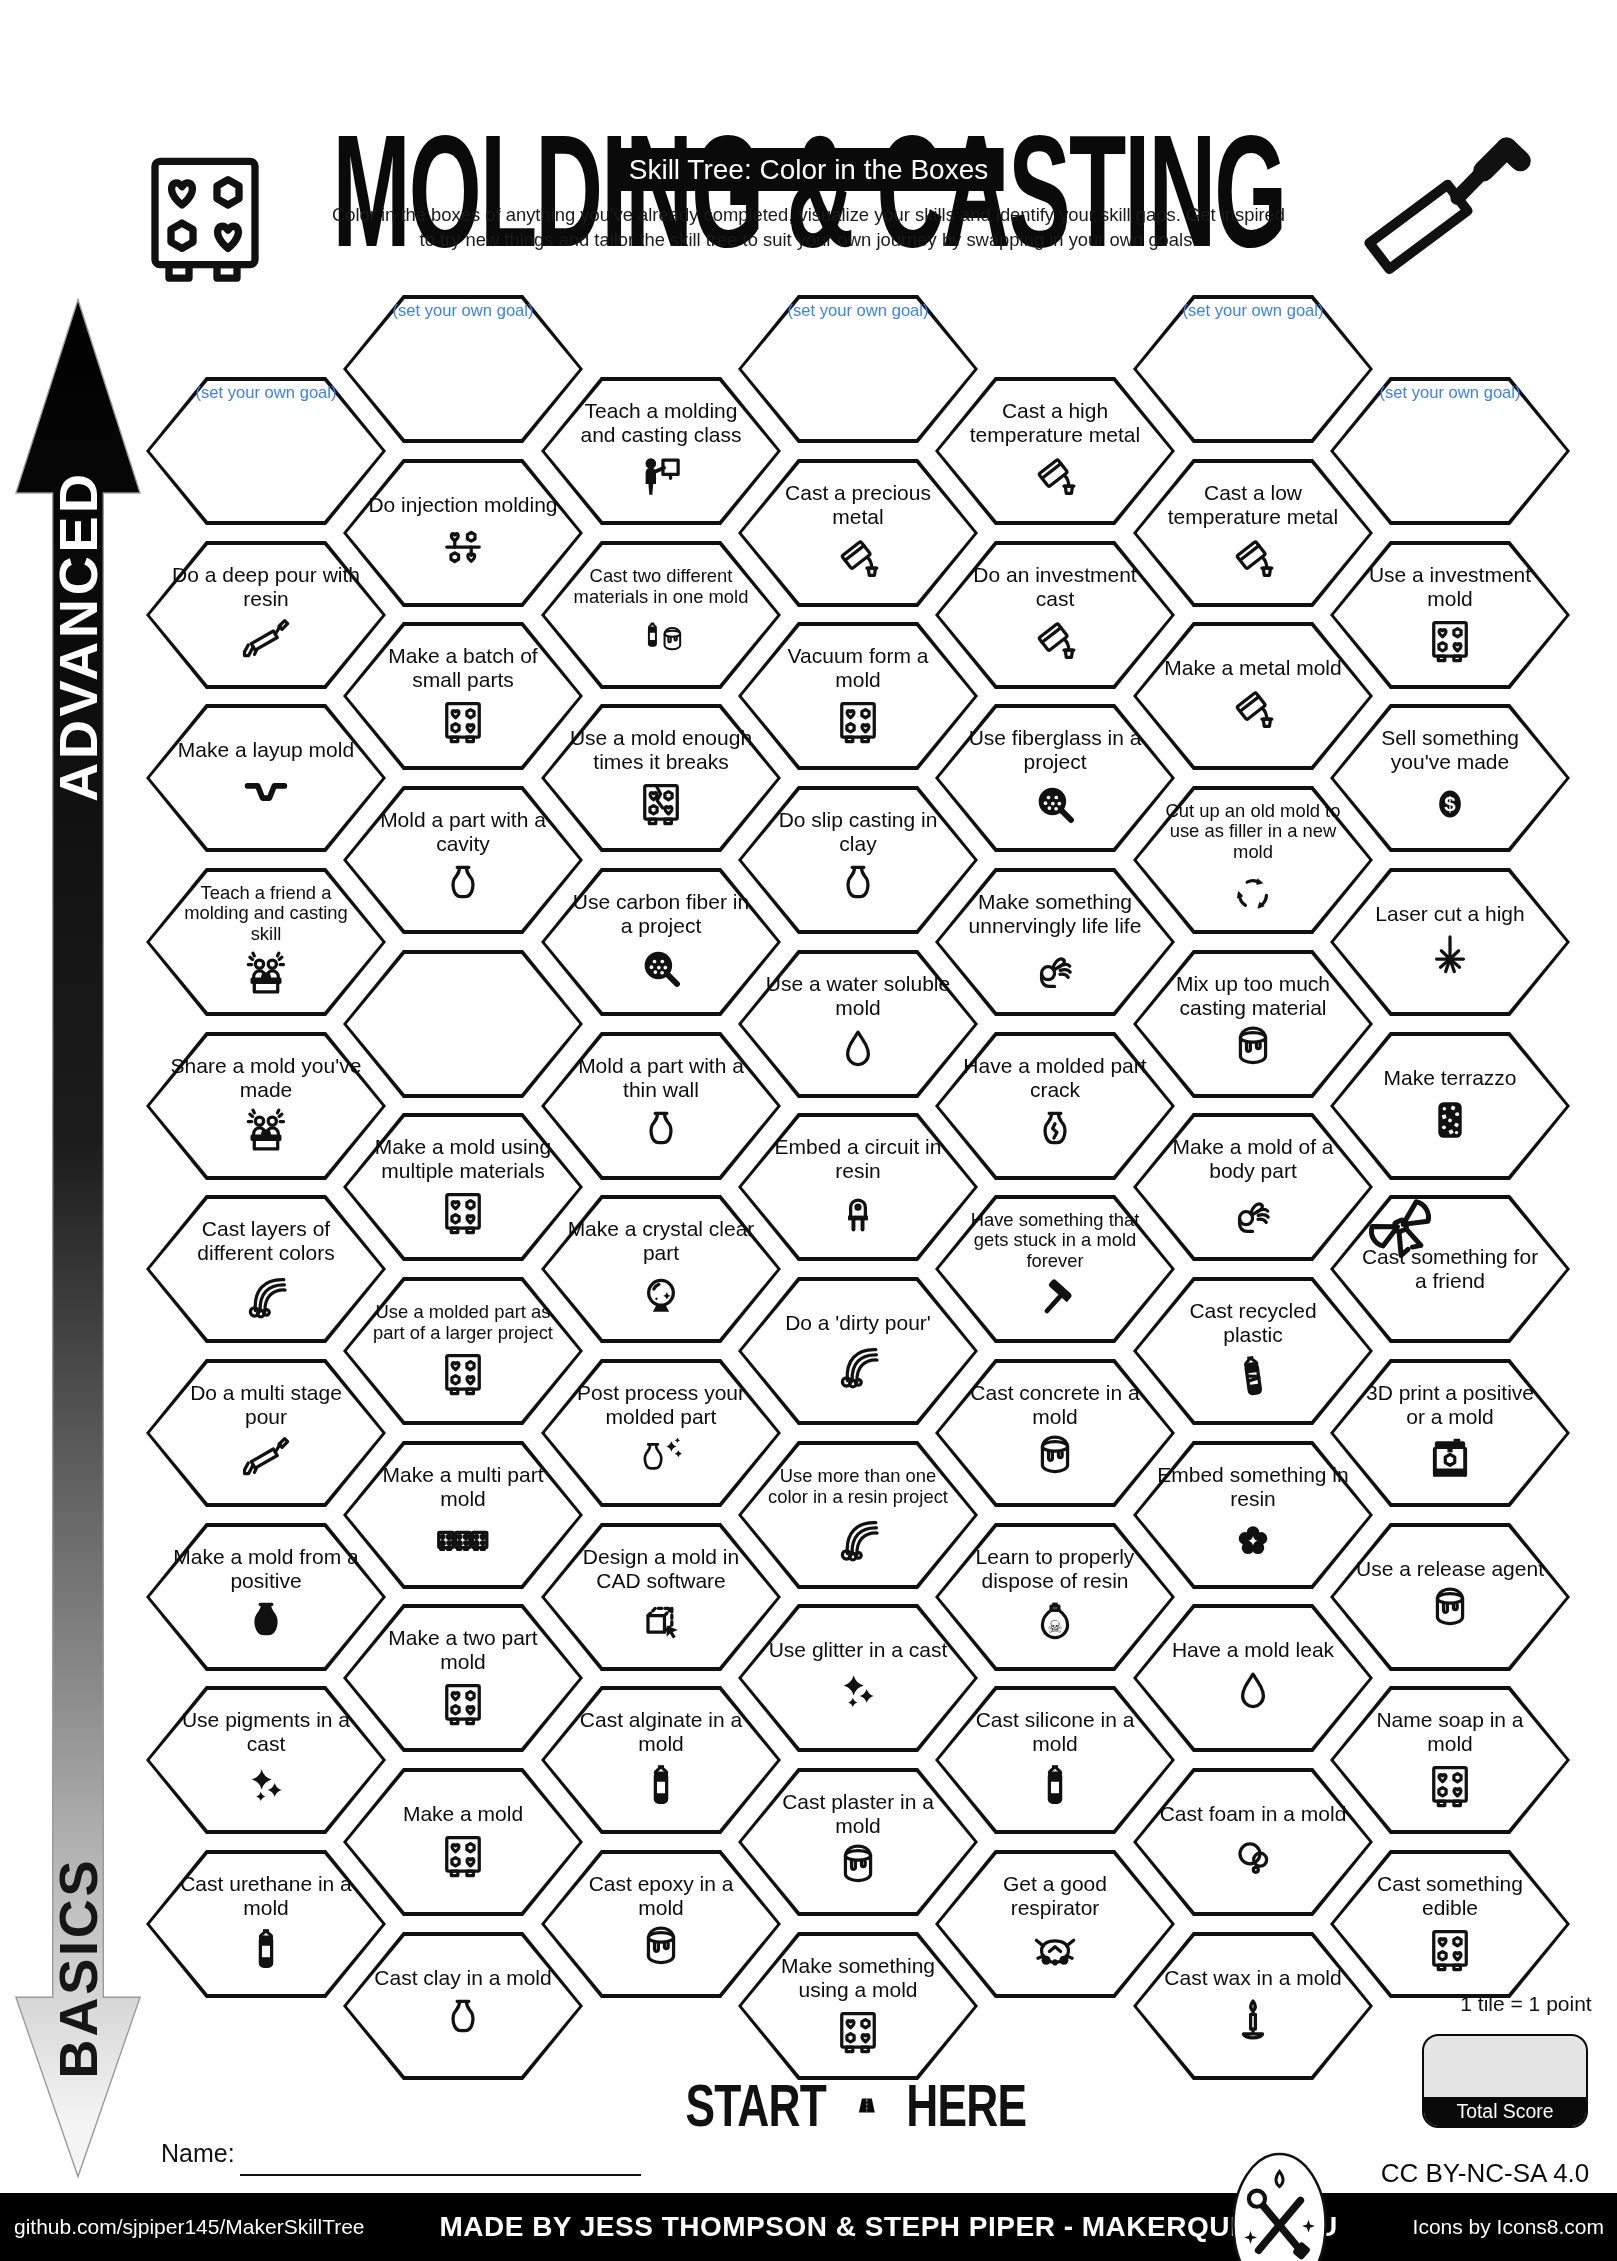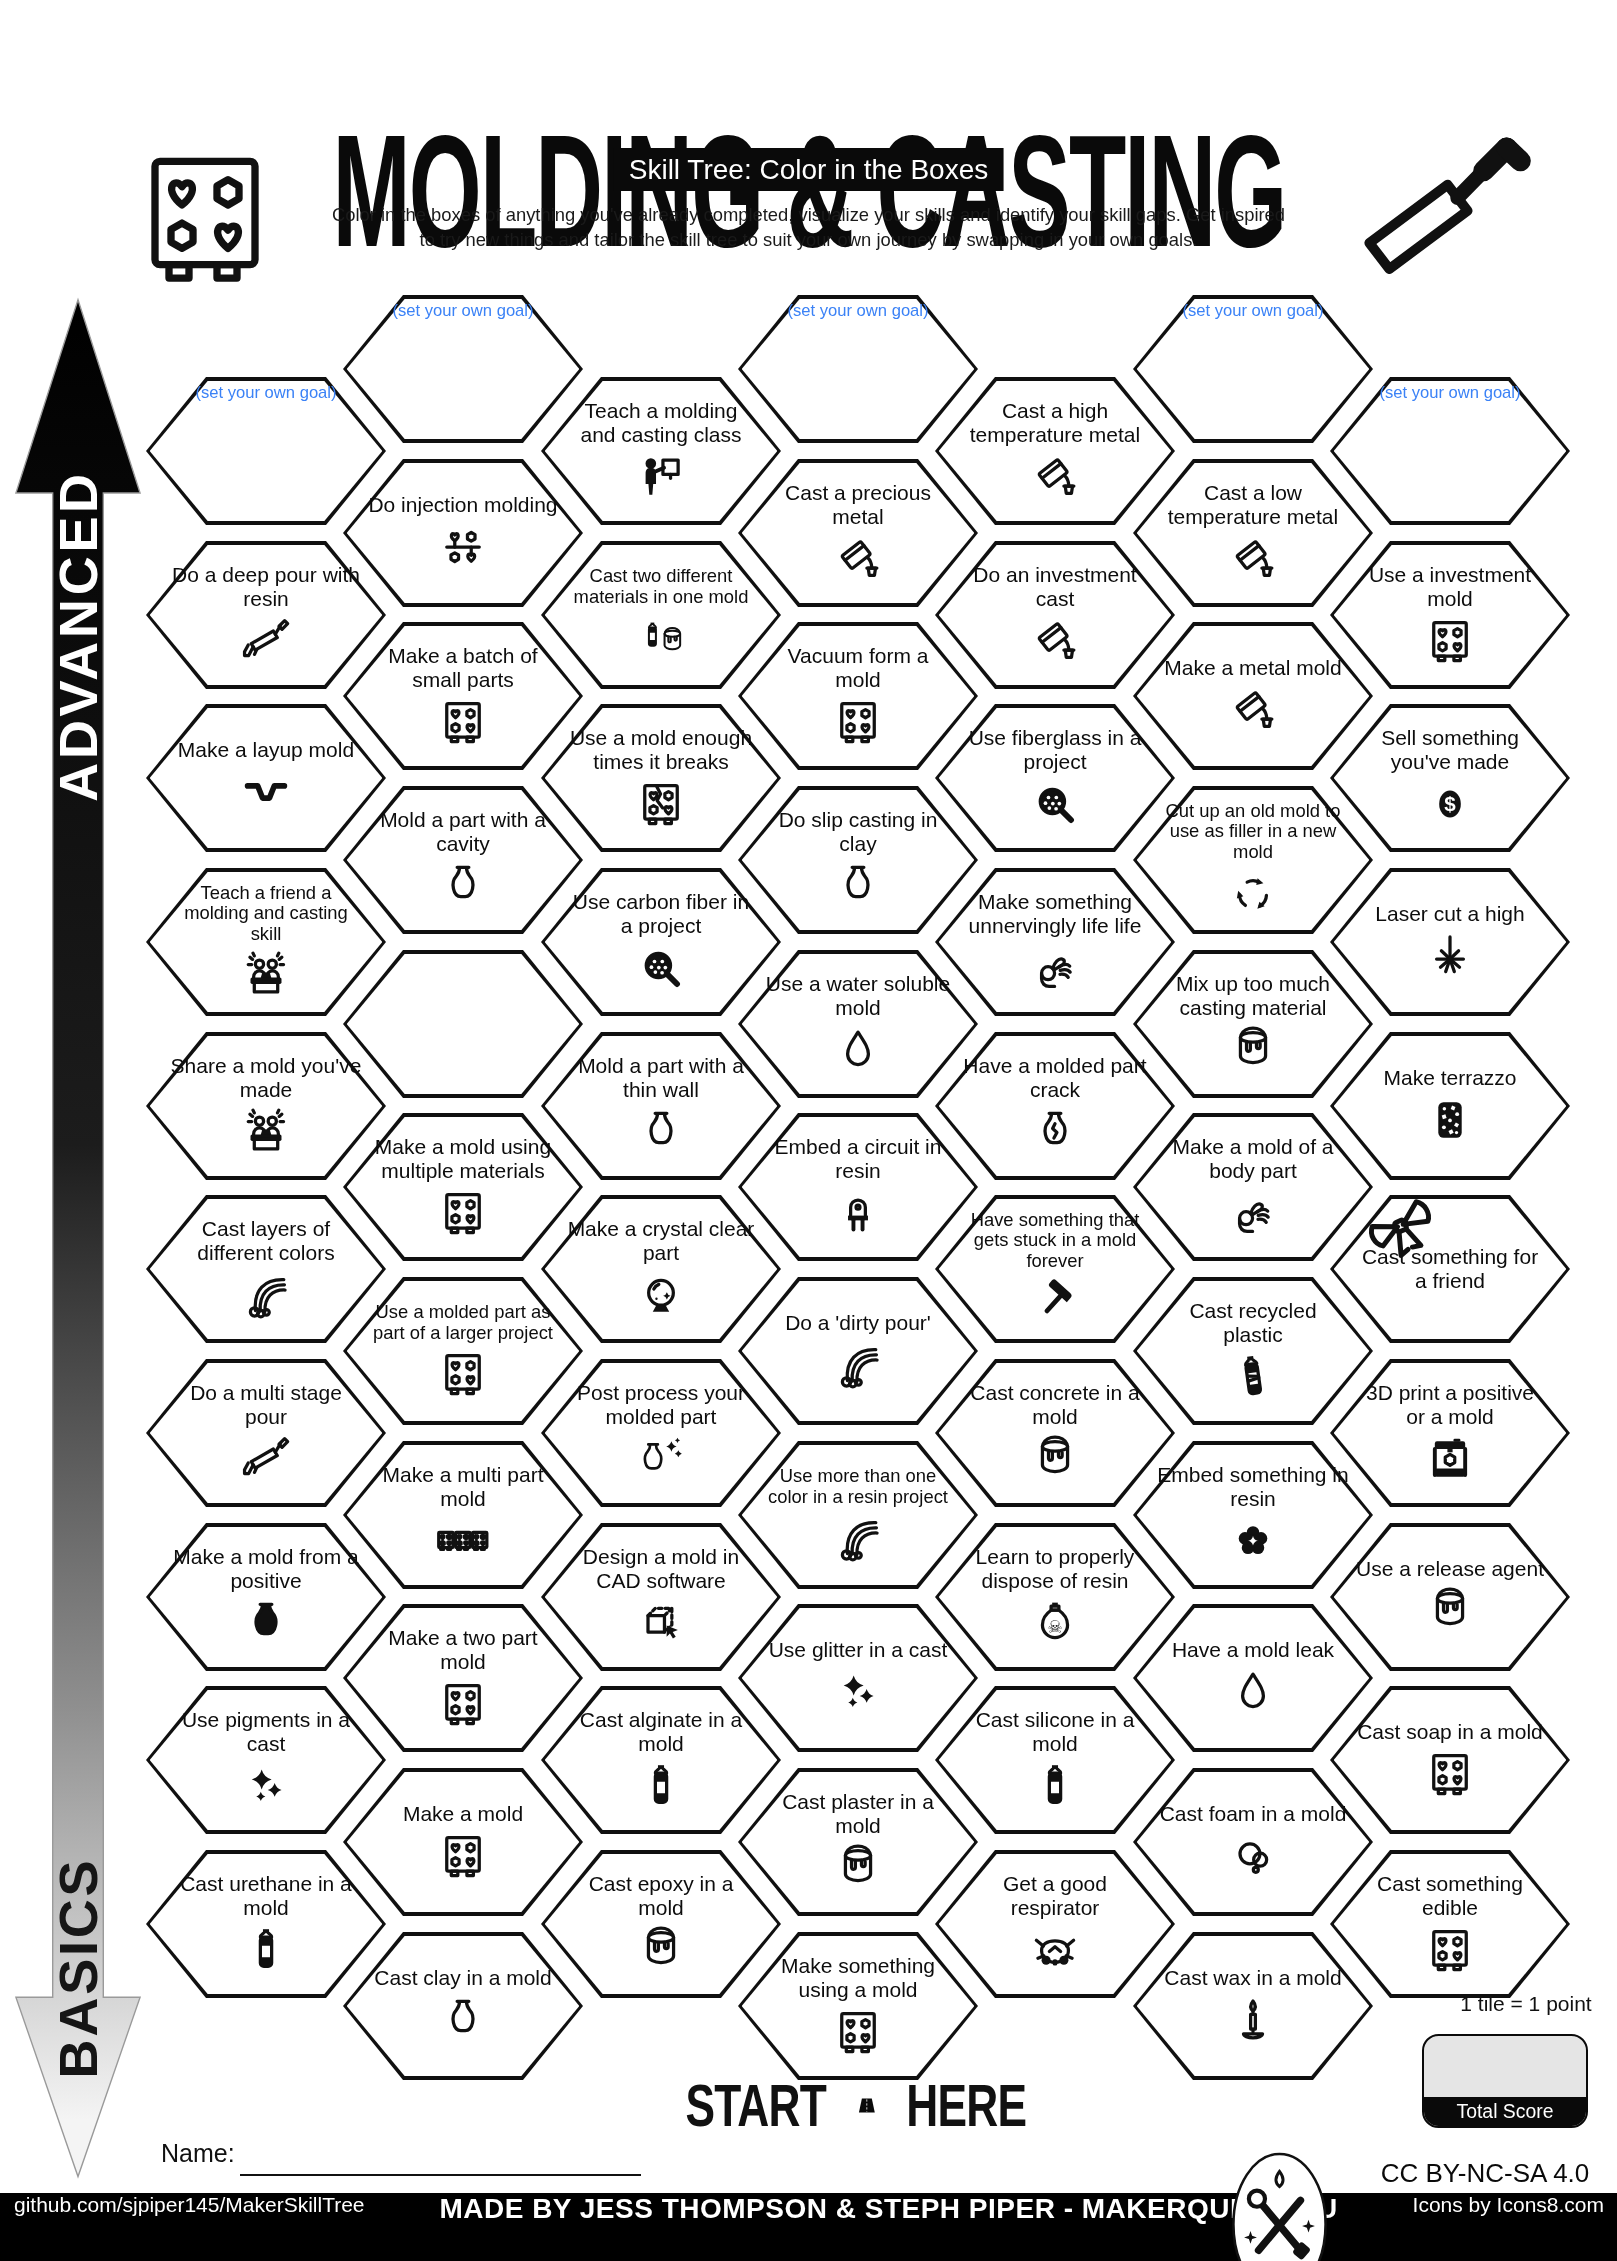--- a/index.html
+++ b/index.html
@@ -46,21 +46,21 @@
   .name-row{position:absolute;left:161px;top:2139px;font-size:25px;}
   .name-line{position:absolute;left:240px;top:2174px;width:401px;border-top:2.8px solid #111;}
   .tile-note{position:absolute;left:1429px;top:1992px;width:194px;text-align:center;font-size:21px;}
   .score-box{position:absolute;left:1422px;top:2034px;width:162px;height:90px;
              border:2.3px solid #0a0a0a;border-radius:16.6px;background:#e5e5e5;overflow:hidden;}
   .score-band{position:absolute;left:0;bottom:0;width:100%;height:29px;background:#0a0a0a;
               color:#fff;display:flex;align-items:center;justify-content:center;font-size:19.4px;}
   .license{position:absolute;left:1365px;top:2158px;width:240px;text-align:center;font-size:26px;color:#0a0a0a;}
   .badge{position:absolute;left:1230px;top:2152px;width:99px;height:145px;z-index:5;}
   .footer{position:absolute;left:0;top:2193px;width:1617px;height:68px;background:#000;
-          display:flex;align-items:flex-start;color:#fff;}
+          display:flex;align-items:center;color:#fff;}
   .footer .f-left{margin-left:14px;font-size:21px;flex:none;}
   .footer .f-center{flex:1;text-align:center;font-size:28px;font-weight:bold;letter-spacing:0.5px;}
   .footer .f-right{margin-right:13px;font-size:21px;flex:none;}
 </style>
 </head>
 <body>
 
 <div class="page">
 
   <h1 class="title">MOLDING &amp; CASTING</h1>
@@ -1168,21 +1168,21 @@
             <path d="M9 8.3 v3.4 a0.9 0.9 0 0 0 1.8 0 v-2.6"></path>
             <path d="M13.6 8.5 v2 a0.85 0.85 0 0 0 1.7 0 v-1.5"></path>
           </svg>
         </div>
       </div>
       <div class="hex" style="left: 1330px; top: 1686px;">
         <div class="hex-bg">
           <div class="hex-in"></div>
         </div>
         <div class="tile-content">
-          <div class="tile-label">Cast soap in a mold</div>
+          <div class="tile-label">Name soap in a mold</div>
           <svg class="icon" viewBox="0 0 24 24" fill="none" stroke="#111" stroke-width="1.5" stroke-linecap="round" stroke-linejoin="round">
             <rect x="4.5" y="3.5" width="15" height="15.5" rx="0.75"></rect>
             <rect x="6.6" y="19" width="3" height="2.015"></rect>
             <rect x="13.8" y="19" width="3" height="2.015"></rect>
             <path d="M8.55 10.049999999999999 C5.700000000000001 7.769999999999999 7.410000000000001 5.679999999999999 8.55 7.294999999999998 C9.690000000000001 5.679999999999999 11.4 7.769999999999999 8.55 10.049999999999999 Z"></path>
             <polygon points="15.45,6.25 17.10,7.20 17.10,9.10 15.45,10.05 13.80,9.10 13.80,7.20"></polygon>
             <polygon points="8.55,12.76 10.20,13.71 10.20,15.61 8.55,16.56 6.90,15.61 6.90,13.71"></polygon>
             <path d="M15.45 16.56 C12.6 14.28 14.309999999999999 12.190000000000001 15.45 13.805 C16.59 12.190000000000001 18.299999999999997 14.28 15.45 16.56 Z"></path>
           </svg>
         </div>

